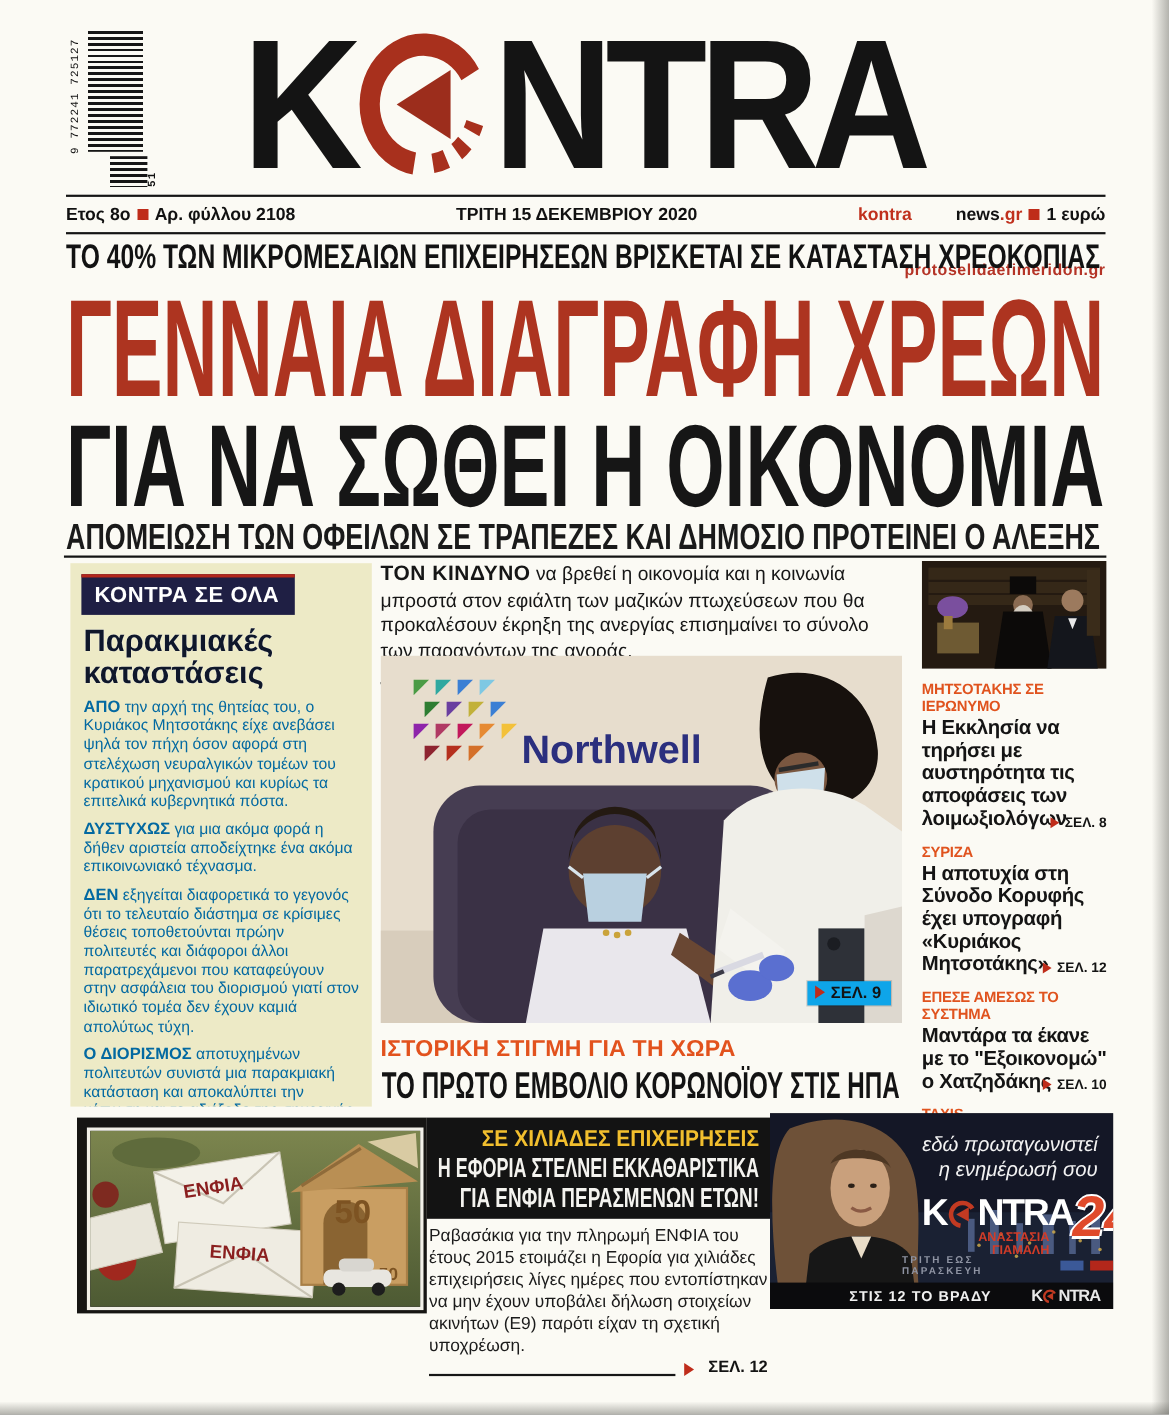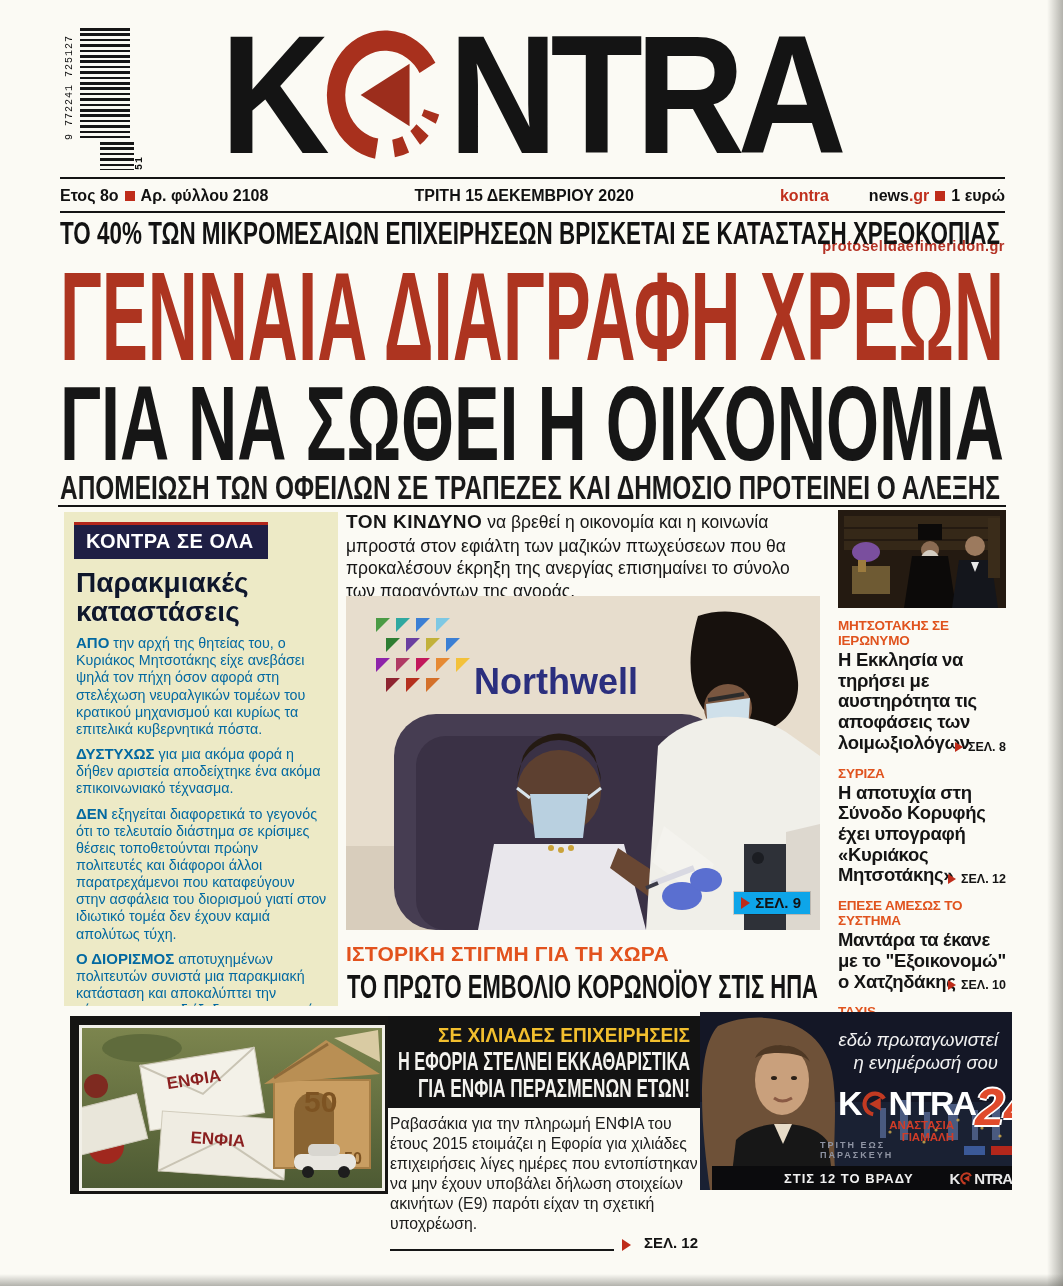--- a/index.html
+++ b/index.html
@@ -50,21 +50,21 @@
   .frame svg{display:block;border:3px solid #f2f0e8;}
   .blackbox{background:#131313;box-sizing:border-box;padding:6px 10px;}
   .b-body{font-size:15.8px;line-height:1.27;color:#1b1b1b;}
   .tvad{background:#10131d;overflow:hidden;}
   .tv-tagline{font-style:italic;font-weight:400;font-size:18.5px;color:#f2f2f2;text-align:right;line-height:1.25;}
   .tv-logo{display:flex;align-items:center;color:#fff;font-weight:800;font-size:34px;letter-spacing:-2px;}
   .tv-24{font-style:italic;font-weight:800;font-size:52px;color:#e04a2b;line-height:.9;
         text-shadow:-2px 0 0 #fff,2px 0 0 #fff,0 -2px 0 #fff,0 2px 0 #fff;}
   .tv-presenter{color:#d23c28;font-weight:800;font-size:11.5px;line-height:1.05;text-align:right;}
   .tv-sched{color:#8f94a3;font-weight:700;font-size:9px;letter-spacing:2px;display:flex;align-items:center;gap:6px;}
-  .tv-strip{position:absolute;left:12px;bottom:0;width:100%;height:24px;background:#0b0b0d;
+  .tv-strip{position:absolute;left:0;bottom:0;width:100%;height:24px;background:#0b0b0d;
         display:flex;align-items:center;justify-content:space-between;padding:0 12px;box-sizing:border-box;}
   .tv-time{color:#f0f0f0;font-weight:800;font-size:13px;letter-spacing:1px;}
   .tv-brand{display:flex;align-items:center;color:#e8e8e8;font-weight:800;font-size:15px;letter-spacing:-1px;}
   svg text{font-family:"Liberation Sans",sans-serif;}
 </style>
 </head>
 <body>
 
 <div class="page">
 

